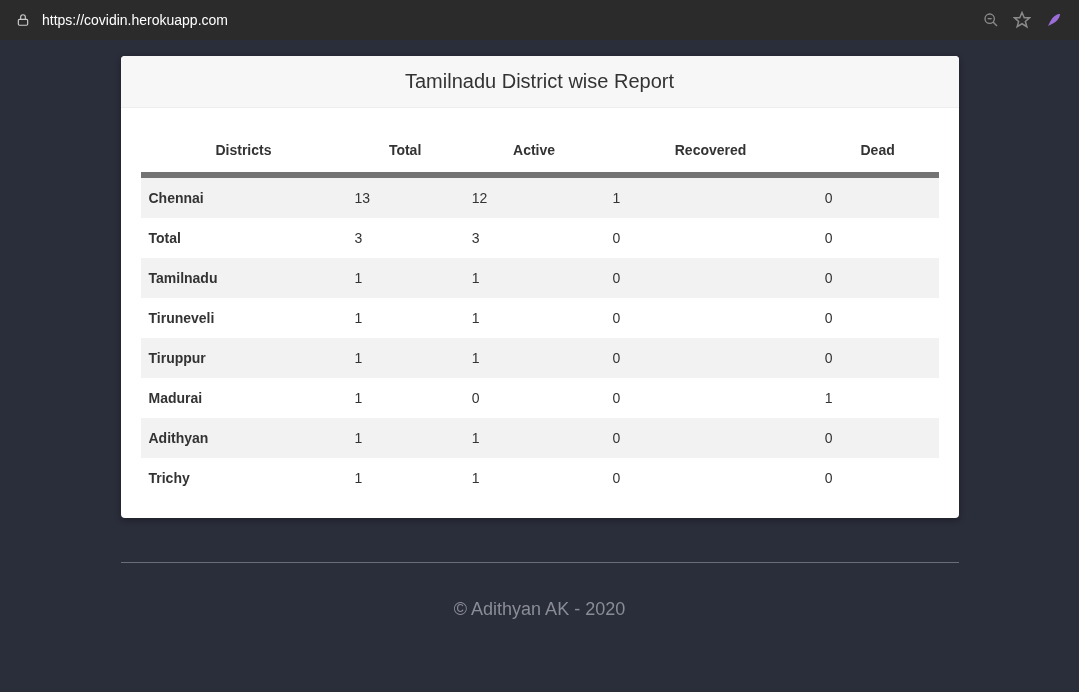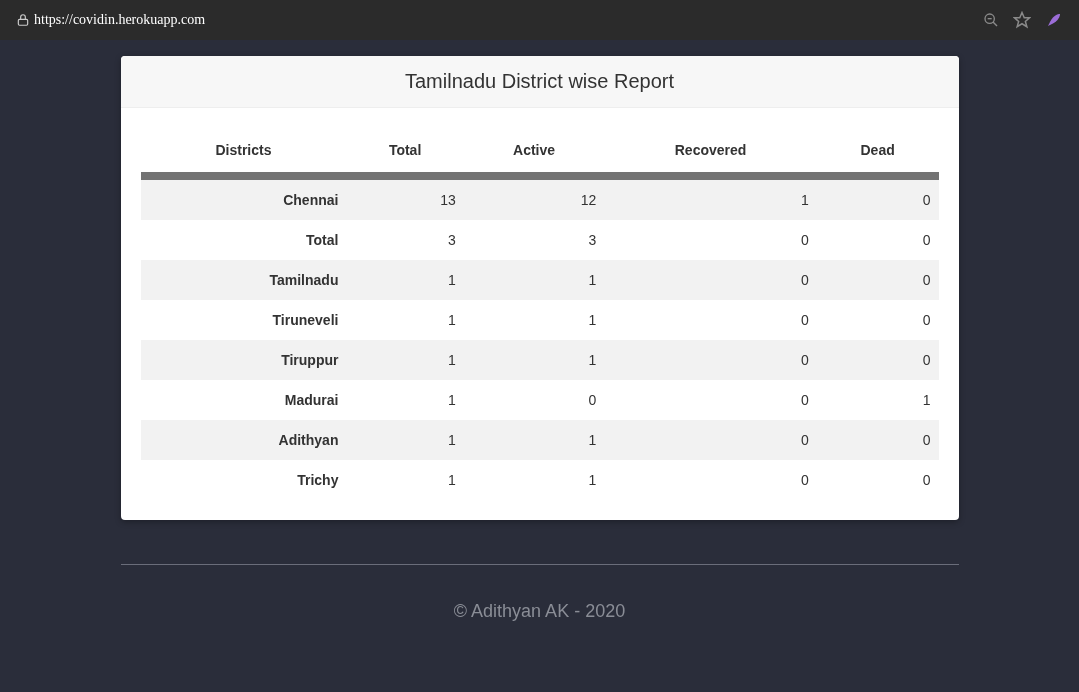--- a/index.html
+++ b/index.html
@@ -13,22 +13,21 @@
       width: 1079px;
       height: 692px;
       overflow: hidden;
     }
     .browser-bar {
       height: 40px;
       background: #2b2b2b;
       display: flex;
       align-items: center;
       padding: 0 8px;
-      gap: 0;
-      font-family: Liberation Serif, serif;
+      gap: 8px;
     }
     .lock-icon {
       color: #ccc;
       display: flex;
       align-items: center;
       padding-left: 8px;
     }
     .url-text {
       color: #fff;
       font-size: 14px;
@@ -80,27 +79,27 @@
     table {
       width: 100%;
       border-collapse: collapse;
     }
     thead th {
       text-align: center;
       padding: 14px 8px;
       font-weight: 600;
       color: #333;
       font-size: 14px;
-      border-bottom: 8px solid #737373;
+      border-bottom: 6px solid #737373;
     }
     thead th:first-child {
       text-align: center;
     }
     tbody td {
-      text-align: right;
+      text-align: left;
       padding: 12px 8px;
       font-size: 14px;
       color: #333;
     }
     tbody td:first-child {
       font-weight: 600;
     }
     tbody tr:nth-child(odd) {
       background: #f2f2f2;
     }

